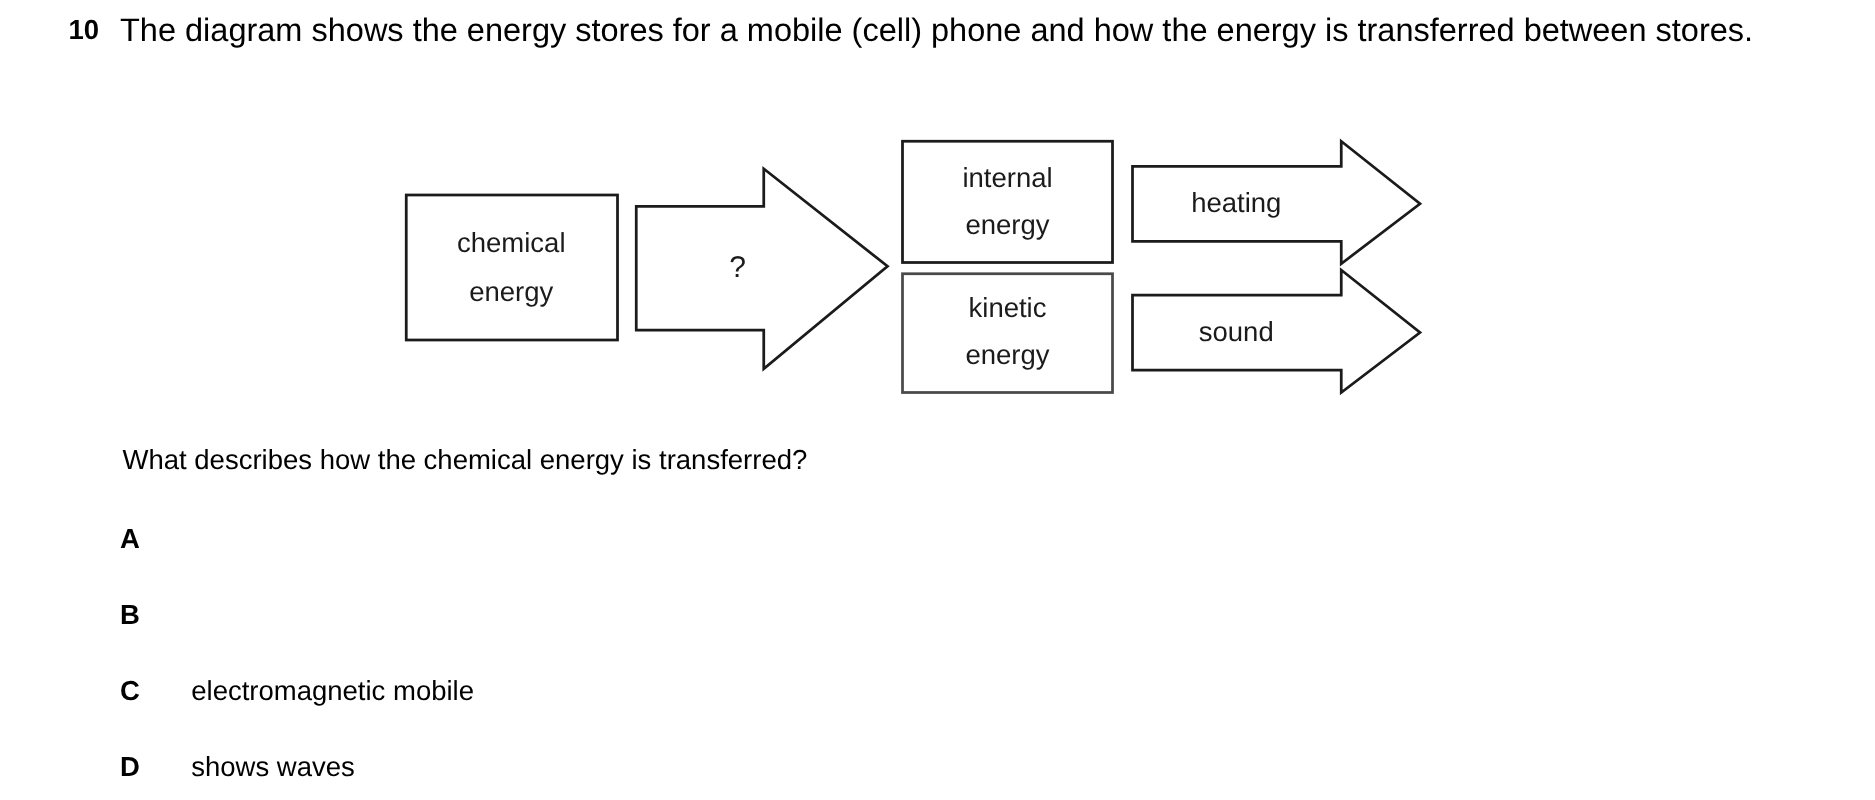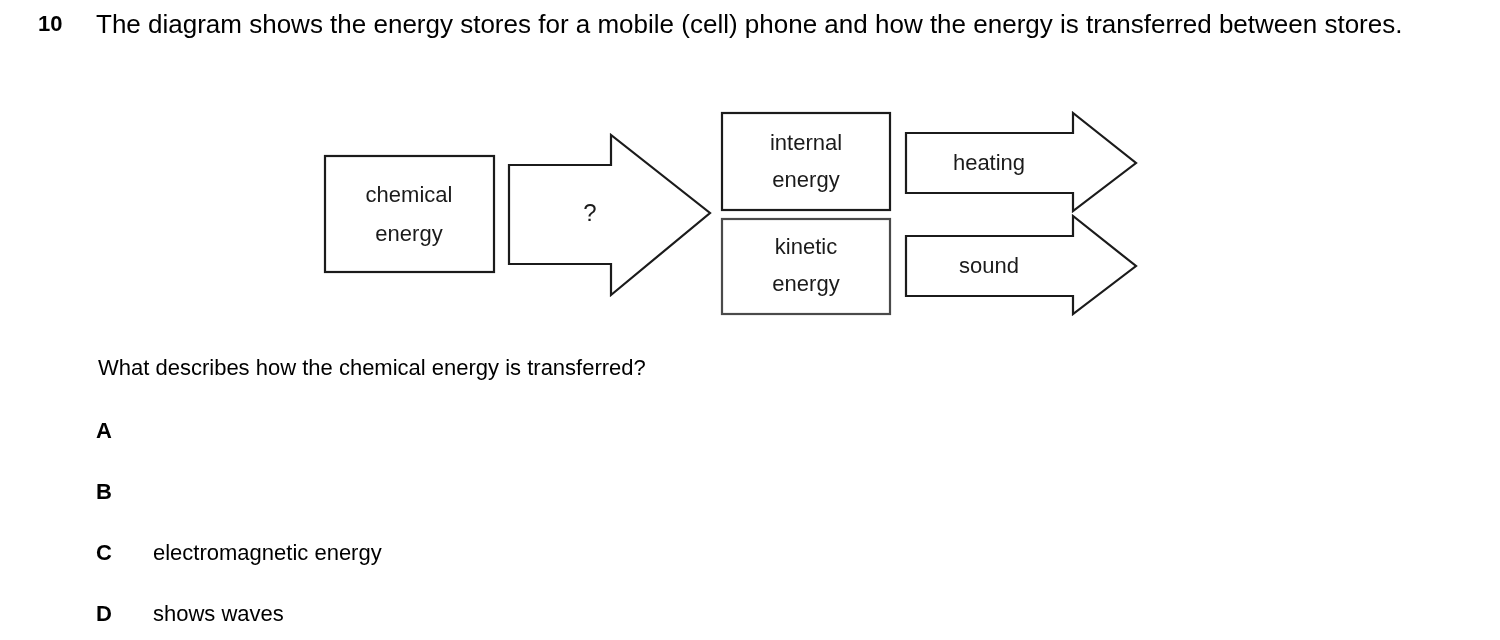--- a/index.html
+++ b/index.html
@@ -27,20 +27,21 @@
   .stem-row {
     display: flex;
     align-items: flex-start;
   }
   #question-number {
     font-weight: bold;
     font-size: 22px;
     line-height: 32px;
     width: 58px;
     flex: 0 0 58px;
+    text-align: center;
   }
   #question-text {
     font-size: 26px;
     line-height: 32px;
     flex: 1 1 auto;
     max-width: 1345px;
   }
 
   
   #energy-diagram {
@@ -144,19 +145,19 @@
 
 <div id="options-list">
   <div class="option-row">
     <div class="option-letter">A</div>
   </div>
   <div class="option-row">
     <div class="option-letter">B</div>
   </div>
   <div class="option-row">
     <div class="option-letter">C</div>
-    <div class="option-text">electromagnetic energy</div>
+    <div class="option-text">electromagnetic mobile</div>
   </div>
   <div class="option-row">
     <div class="option-letter">D</div>
     <div class="option-text">shows waves</div>
   </div>
 </div>
 
 </body></html>

